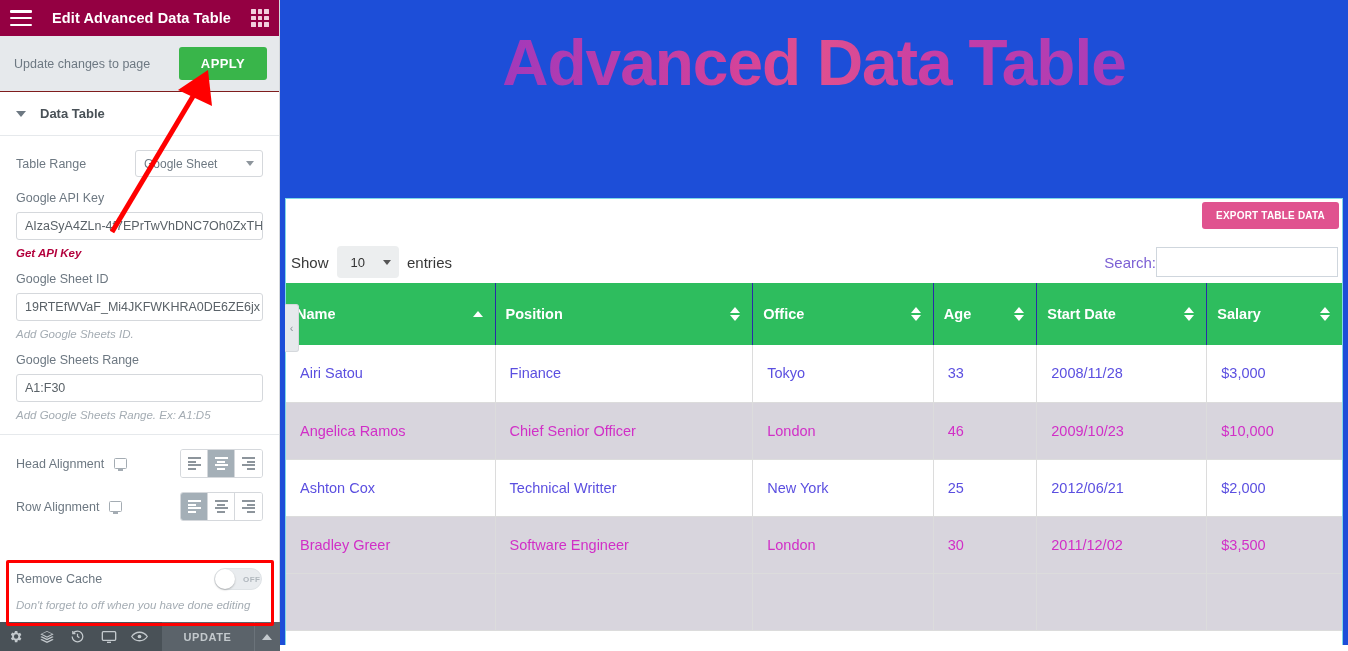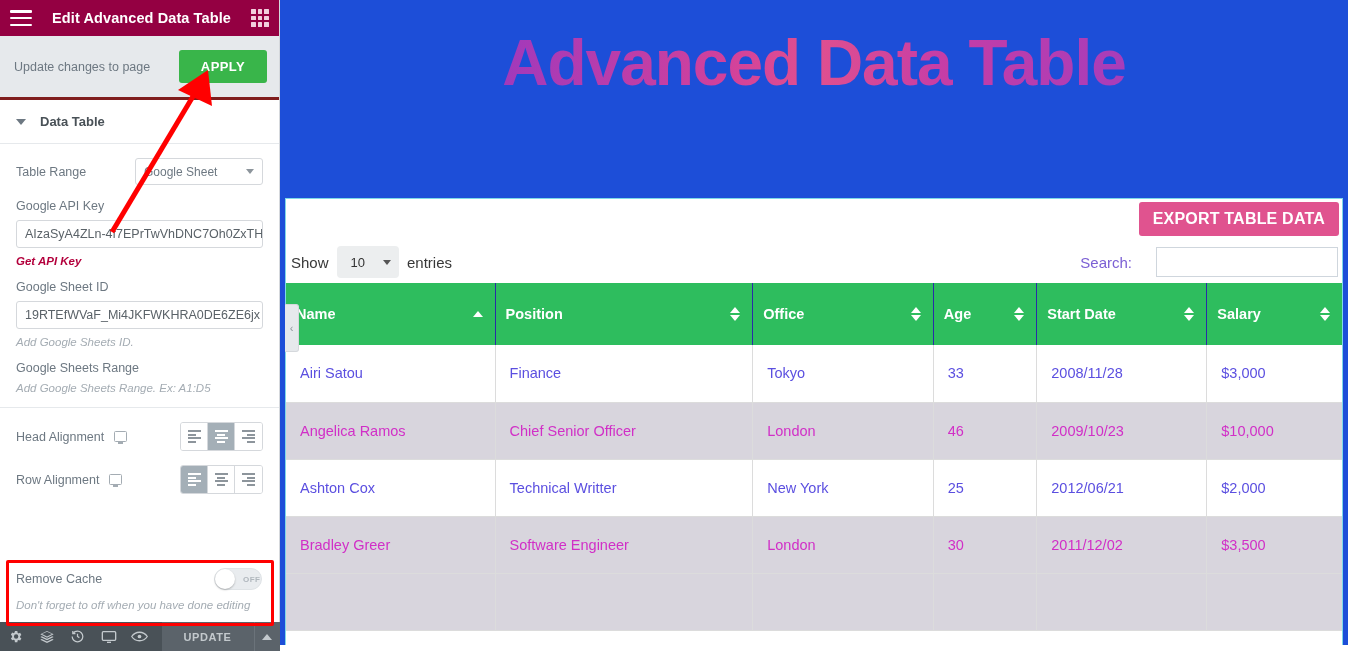--- a/index.html
+++ b/index.html
@@ -28,24 +28,24 @@
   .hamburger span { display:block; height:2.5px; background:#fff; border-radius:1px; }
   .panel-title {
     flex: 1; text-align: center;
     font-size: 14.5px; font-weight: bold; color: #ffffff;
     letter-spacing: .1px;
   }
   .grid-icon { width: 18px; height: 18px; display:grid; grid-template-columns: repeat(3,1fr); grid-template-rows: repeat(3,1fr); gap: 2px; cursor:pointer; }
   .grid-icon i { display:block; background:#f2cfdd; border-radius:.5px; }
 
   .apply-bar {
-    height: 64px; background: #e6e9ec;
+    height: 56px; background: #e6e9ec;
     display: flex; align-items: center; justify-content: space-between;
     padding: 0 12px 0 14px;
-    border-bottom: 3px solid #7f1d1d;
+    border-bottom: 1px solid #7f1d1d;
   }
   .apply-text { font-size: 12.5px; color: #6d7882; }
   .apply-btn {
     background: #39b54a; color: #fff; border: none;
     font-size: 13px; font-weight: bold; letter-spacing: .4px;
     padding: 9px 22px; border-radius: 3px; cursor: pointer;
     font-family: "Liberation Sans", sans-serif;
   }
 
   .section-head {
@@ -137,33 +137,33 @@
   }
 
   .table-wrap {
     position:absolute; left: 5px; top: 198px; width: 1058px; height: 460px;
     border: 1px solid #7fd9e8; background:#fff;
   }
   .export-row { height: 42px; position:relative; }
   .export-btn {
     position:absolute; right: 3px; top: 3px;
     background:#e0538f; color:#fff; border:none; border-radius:3px;
-    font-size: 16px; font-weight: bold; letter-spacing:.2px;
+    font-size: 10px; font-weight: bold; letter-spacing:.2px;
     padding: 8px 14px; cursor:pointer; font-family:"Liberation Sans", sans-serif;
   }
   .controls-row { display:flex; align-items:center; justify-content:space-between; padding: 0 4px 0 5px; height: 42px; }
   .show-entries { display:flex; align-items:center; gap: 8px; font-size: 15px; color:#383838; }
   .entries-select {
     background:#eceeef; border:none; border-radius:4px;
     height: 32px; padding: 0 8px 0 14px; font-size: 13px; color:#333;
     display:flex; align-items:center; gap: 18px; cursor:pointer;
     font-family:"Liberation Sans", sans-serif;
   }
   .chev-down { width:0;height:0;border-left:4px solid transparent;border-right:4px solid transparent;border-top:5px solid #555; }
-  .search-area { display:flex; align-items:center; gap: 24px; }
+  .search-area { display:flex; align-items:center; gap: 0; }
   .search-label { font-size: 15px; color:#7b5fd4; }
   .search-input { width: 182px; height: 30px; border: 1px solid #cfd6dd; background:#fff; }
 
   table { width: 100%; border-collapse: collapse; table-layout: fixed; }
   thead th {
     background:#2ebd5e; color:#fff; font-size: 14.5px; font-weight: bold;
     height: 62px; text-align:center; position: relative;
     border-right: 1.5px solid #2a2aa8;
     padding: 0 10px;
   }
@@ -240,20 +240,21 @@
 
       <label class="ctrl-label-block">Google API Key</label>
       <div class="text-input">AIzaSyA4ZLn-4f7EPrTwVhDNC7Oh0ZxTH</div>
       <div class="link-hint">Get API Key</div>
 
       <label class="ctrl-label-block">Google Sheet ID</label>
       <div class="text-input">19RTEfWVaF_Mi4JKFWKHRA0DE6ZE6jx</div>
       <div class="hint">Add Google Sheets ID.</div>
 
       <label class="ctrl-label-block">Google Sheets Range</label>
+      <div class="text-input">A1:F30</div>
       <div class="hint">Add Google Sheets Range. Ex: A1:D5</div>
 
       <div class="divider"></div>
 
       <div class="ctrl-row">
         <span class="ctrl-label">
           <span>Head Alignment</span>
           <span class="monitor-icon"></span>
         </span>
         <div class="align-group">

